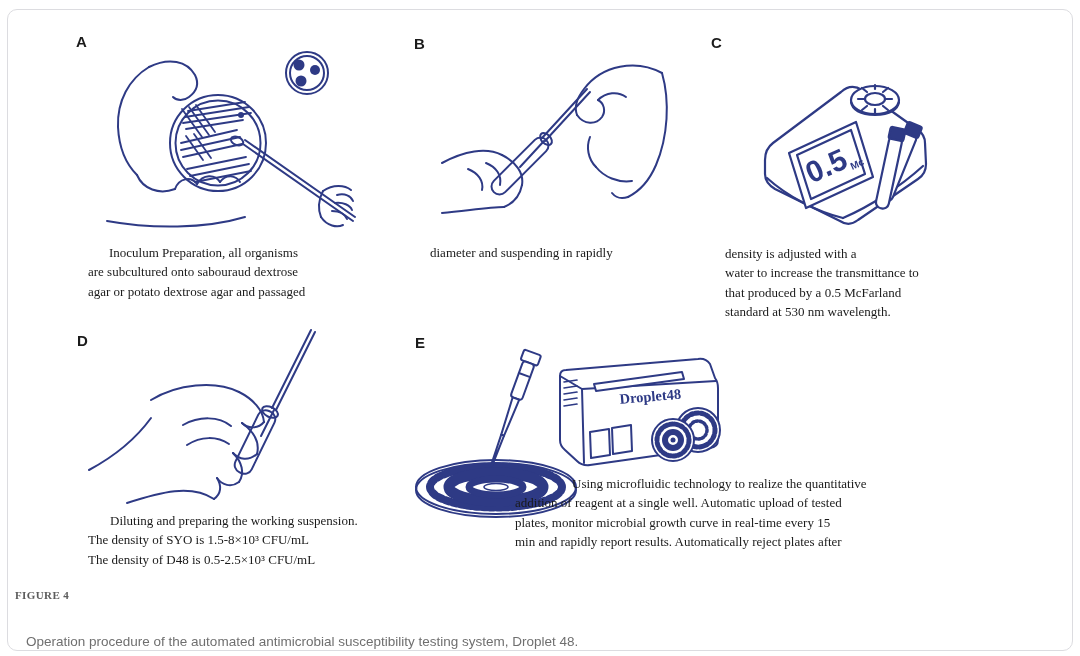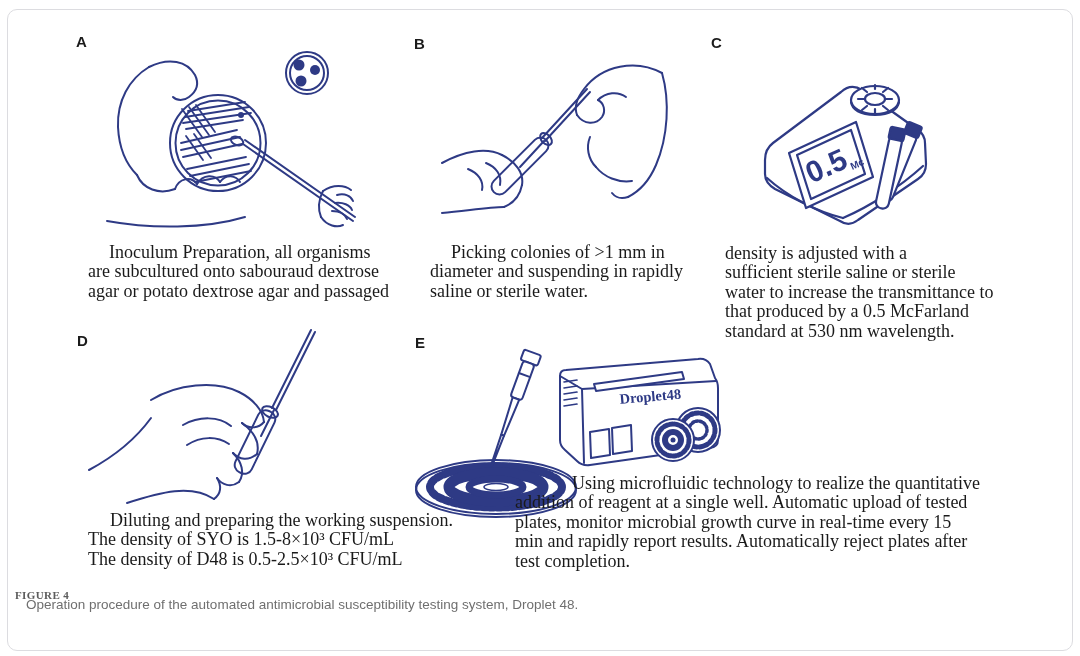--- a/index.html
+++ b/index.html
@@ -10,34 +10,34 @@
   .card{
     position:absolute;left:7px;top:9px;right:7px;bottom:5px;
     border:1.5px solid #dcdce0;border-radius:10px;background:#fff;
   }
   .plabel{
     position:absolute;font-weight:bold;font-size:15px;color:#1b1b1b;
     line-height:15px;letter-spacing:.3px;
   }
   .ptext{
     position:absolute;font-family:"Liberation Serif",serif;
-    font-size:18px;line-height:19.4px;color:#1a1a1a;
+    font-size:13px;line-height:19.4px;color:#1a1a1a;
   }
   .pline{white-space:nowrap;}
   .ind21{padding-left:21px;}
   .ind22{padding-left:22px;text-align:right;}
   .ind23{padding-left:23px;}
   .ind57{padding-left:57px;}
   svg.illus{position:absolute;overflow:visible;}
   .cap-label{
     position:absolute;left:15px;top:589px;font-size:11px;font-weight:600;
     color:#5c5c5c;letter-spacing:.4px;font-family:Liberation Serif, serif;
   }
   .cap-text{
-    position:absolute;left:26px;top:597px;font-size:13.5px;color:#6f6f6f;
+    position:absolute;left:26px;top:634px;font-size:13.5px;color:#6f6f6f;
     white-space:nowrap;
   }
 </style>
 </head>
 <body>
 
 <div class="card"></div>
 
 <div class="plabel" style="left:76px;top:34px">A</div>
 
@@ -139,23 +139,21 @@
       <path d="M72 110 C86 117 94 128 92 140"></path>
       <path d="M56 118 C66 122 72 130 70 140"></path>
       <path d="M38 124 C48 128 54 136 52 145"></path>
       <path d="M92 140 C90 150 84 158 74 162"></path>
       <path d="M12 168 C36 166 58 162 74 162"></path>
     </g>
   </g>
 </svg>
 
 <div class="ptext" style="left:430px;top:243px">
-  <div class="pline ind21">Picking colonies of &gt;1 mm in</div>
   <div class="pline">diameter and suspending in rapidly</div>
-  <div class="pline">saline or sterile water.</div>
 </div>
 
 <div class="plabel" style="left:711px;top:35px">C</div>
 
 <svg class="illus" style="left:725px;top:50px" width="290" height="185" viewBox="0 0 290 185">
   <g stroke="#2e3a85" fill="none" stroke-width="2.2" stroke-linecap="round" stroke-linejoin="round">
 
     <g>
       <path fill="#fff" d="M116 42 Q126 33 137 40 L193 80 Q200 85 200 93 L201 114 Q201 124 193 129 L133 170 Q124 177 115 171 L50 139 Q40 133 40 124 L40 110 Q40 99 48 93 Z"></path>
       <path d="M42 128 C62 146 92 162 118 168"></path>
@@ -191,21 +189,20 @@
     </g>
     <g transform="translate(172,84) rotate(12)">
       <rect x="-6.5" y="2" width="13" height="74" rx="6" fill="#fff"></rect>
       <rect x="-7.5" y="-6" width="15" height="12" rx="2" fill="#2e3a85"></rect>
     </g>
   </g>
 </svg>
 
 <div class="ptext" style="left:725px;top:244px">
   <div class="pline">density is adjusted with a</div>
-  <div class="pline">sufficient sterile saline or sterile</div>
   <div class="pline">water to increase the transmittance to</div>
   <div class="pline">that produced by a 0.5 McFarland</div>
   <div class="pline">standard at 530 nm wavelength.</div>
 </div>
 
 <div class="plabel" style="left:77px;top:333px">D</div>
 
 <svg class="illus" style="left:85px;top:330px" width="300" height="180" viewBox="0 0 300 180">
   <g stroke="#2e3a85" fill="none" stroke-width="2" stroke-linecap="round" stroke-linejoin="round">
 
@@ -297,17 +294,16 @@
       <polygon points="-1.5,80 1.5,80 0.6,112 -0.6,112" fill="#fff"></polygon>
     </g>
   </g>
 </svg>
 
 <div class="ptext" style="left:515px;top:474px">
   <div class="pline ind57">Using microfluidic technology to realize the quantitative</div>
   <div class="pline">addition of reagent at a single well. Automatic upload of tested</div>
   <div class="pline">plates, monitor microbial growth curve in real-time every 15</div>
   <div class="pline">min and rapidly report results. Automatically reject plates after</div>
-  <div class="pline">test completion.</div>
 </div>
 
 <div class="cap-label">FIGURE 4</div>
 <div class="cap-text">Operation procedure of the automated antimicrobial susceptibility testing system, Droplet 48.</div>
 
 </body></html>

